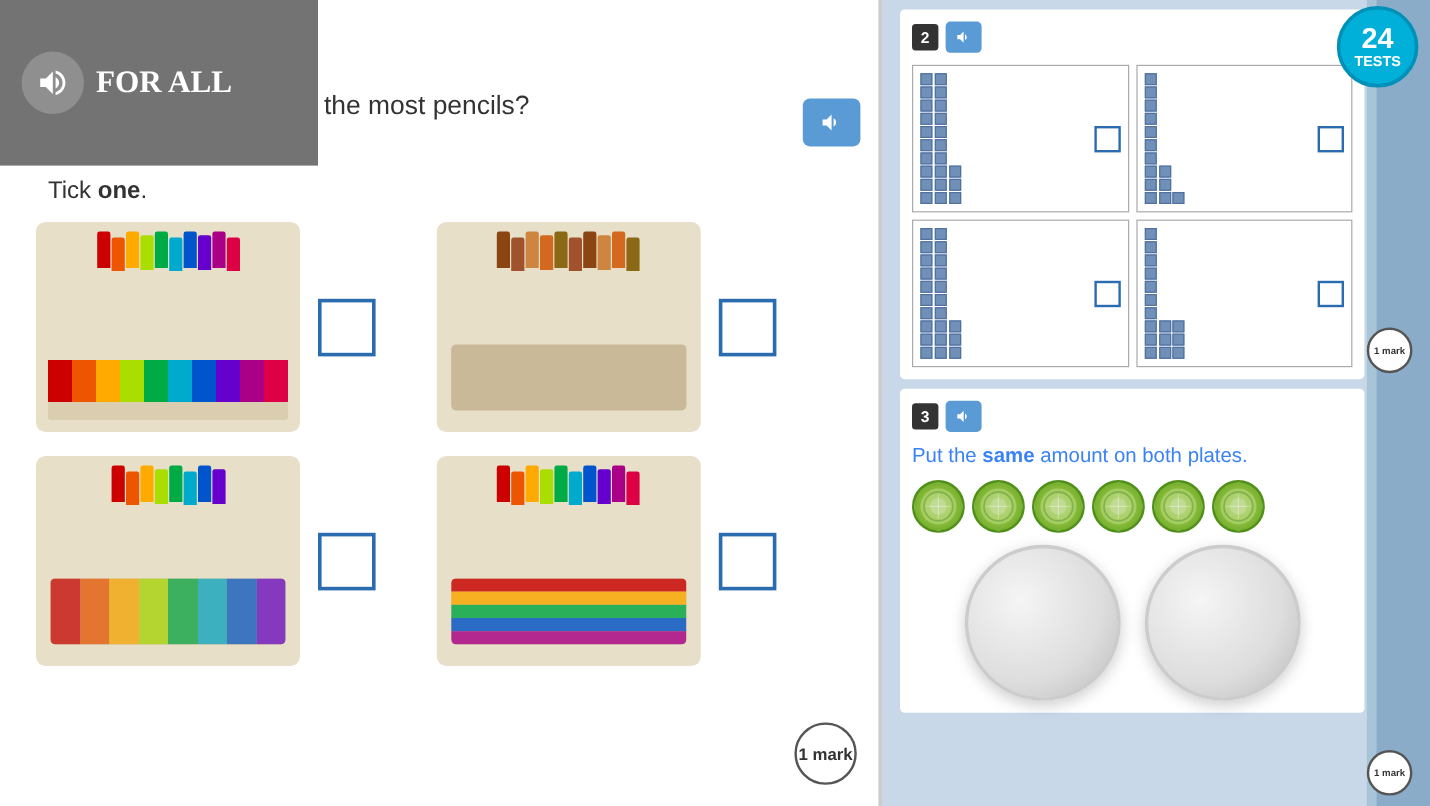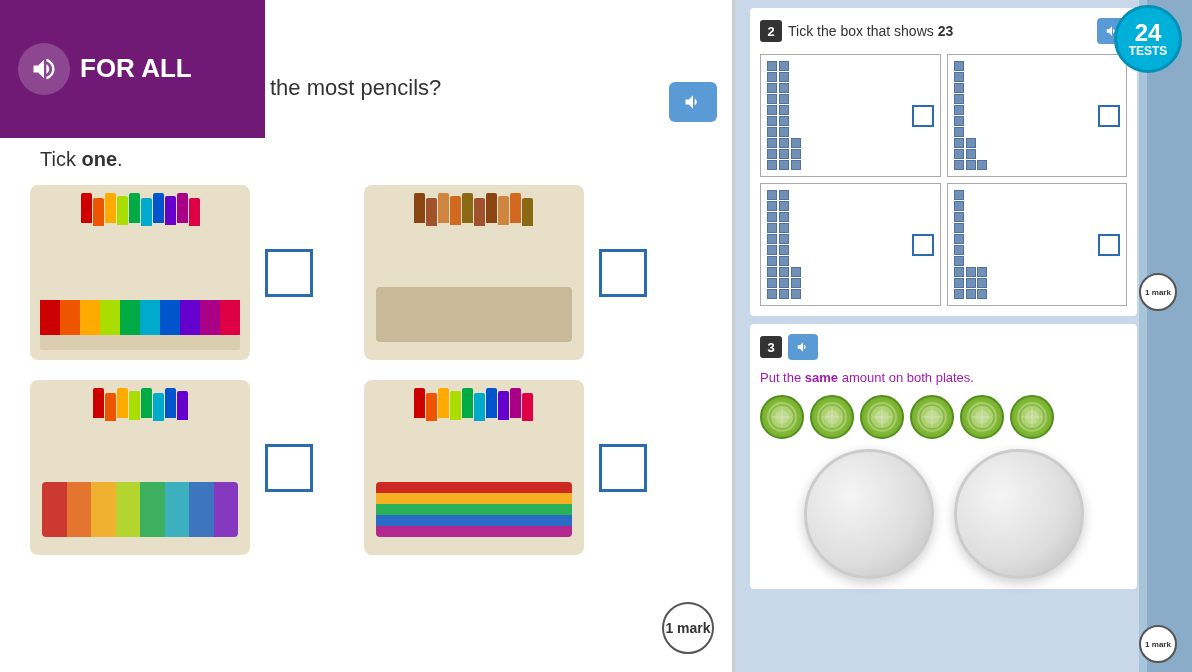--- a/index.html
+++ b/index.html
@@ -18,29 +18,30 @@
       height: 672px;
       background: #fff;
       position: relative;
       border-right: 3px solid #ccc;
     }
 
     .header-banner {
       position: absolute;
       top: 0;
       left: 0;
-      background: #701a75;
+      background: #737373;
       color: white;
       display: flex;
       align-items: center;
       gap: 10px;
       padding: 12px 18px;
       width: 265px;
       height: 138px;
       z-index: 10;
+      font-family: Liberation Serif, serif;
     }
 
     .speaker-icon-large {
       font-size: 32px;
       background: rgba(255,255,255,0.2);
       border-radius: 50%;
       width: 52px;
       height: 52px;
       display: flex;
       align-items: center;
@@ -492,23 +493,20 @@
 
   <div class="badge-24">
     <div class="badge-number">24</div>
     <div class="badge-text">TESTS</div>
   </div>
 
   <div style="margin: 8px 55px 4px 15px;position:relative;">
     <div class="q2-section" style="margin:0;">
       <div class="q-header">
         <span class="q-number">2</span>
-        <span class="q-header-text">
-          <span>Tick the box that shows</span> <strong>23</strong>
-        </span>
         <button class="audio-btn-small">
           <svg width="14" height="14" viewBox="0 0 24 24" fill="white">
               <path d="M3 9v6h4l5 5V4L7 9H3zm13.5 3c0-1.77-1.02-3.29-2.5-4.03v8.05c1.48-.73 2.5-2.25 2.5-4.02z"></path>
             </svg>
         </button>
       </div>
 
       <div class="blocks-grid">
 
         <div class="block-option">
@@ -650,21 +648,21 @@
   <div style="margin: 4px 55px 4px 15px;position:relative;flex:1;">
     <div class="q3-section" style="margin:0;">
       <div class="q-header">
         <span class="q-number">3</span>
         <button class="audio-btn-small">
           <svg width="14" height="14" viewBox="0 0 24 24" fill="white">
               <path d="M3 9v6h4l5 5V4L7 9H3zm13.5 3c0-1.77-1.02-3.29-2.5-4.03v8.05c1.48-.73 2.5-2.25 2.5-4.02z"></path>
             </svg>
         </button>
       </div>
-      <div style="font-size:13px;color:#a21caf;margin-bottom:8px;">
+      <div style="font-size:17px;color:#3b82f6;margin-bottom:8px;">
         <span>Put the</span> <strong>same</strong> <span>amount on both plates.</span>
       </div>
 
       <div class="cucumber-row">
         <div class="cucumber">
           <svg width="30" height="30" viewBox="0 0 30 30">
             <circle cx="15" cy="15" r="12" fill="#90c040" stroke="#50901a" stroke-width="1.5"></circle>
             <circle cx="15" cy="15" r="7" fill="rgba(255,255,255,0.2)"></circle>
             <line x1="15" y1="5" x2="15" y2="25" stroke="rgba(255,255,255,0.3)" stroke-width="1"></line>
             <line x1="5" y1="15" x2="25" y2="15" stroke="rgba(255,255,255,0.3)" stroke-width="1"></line>

